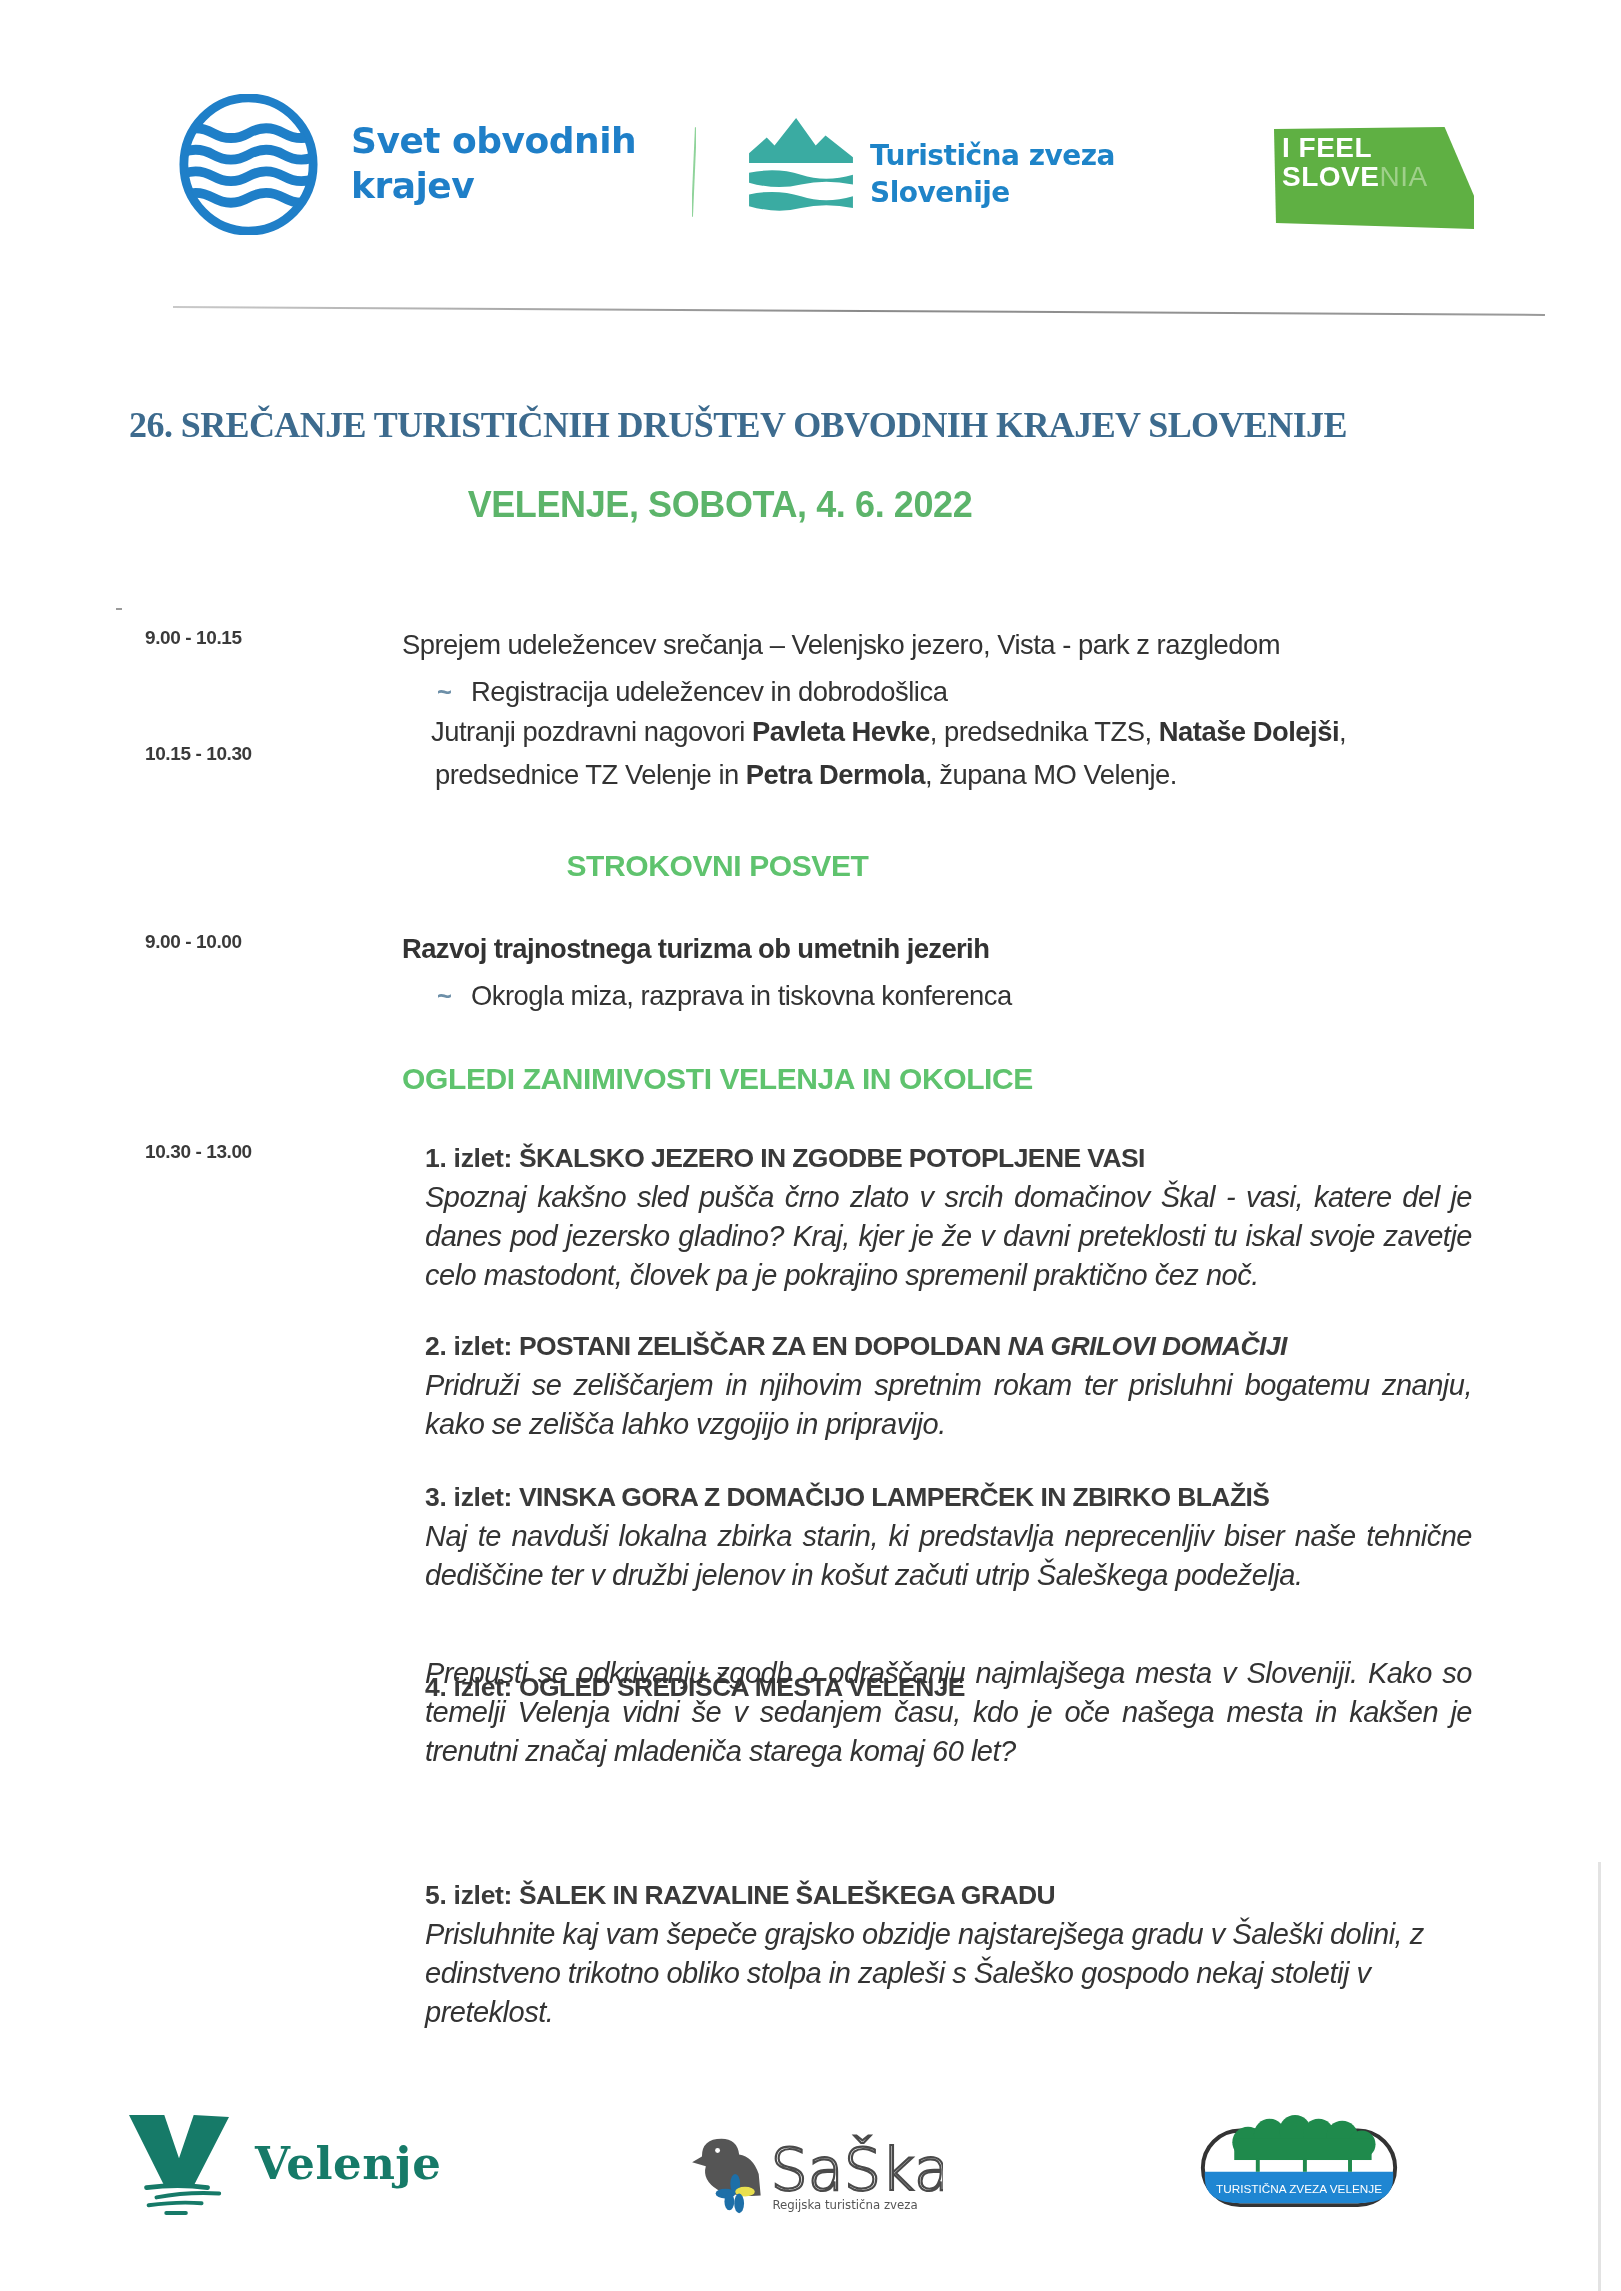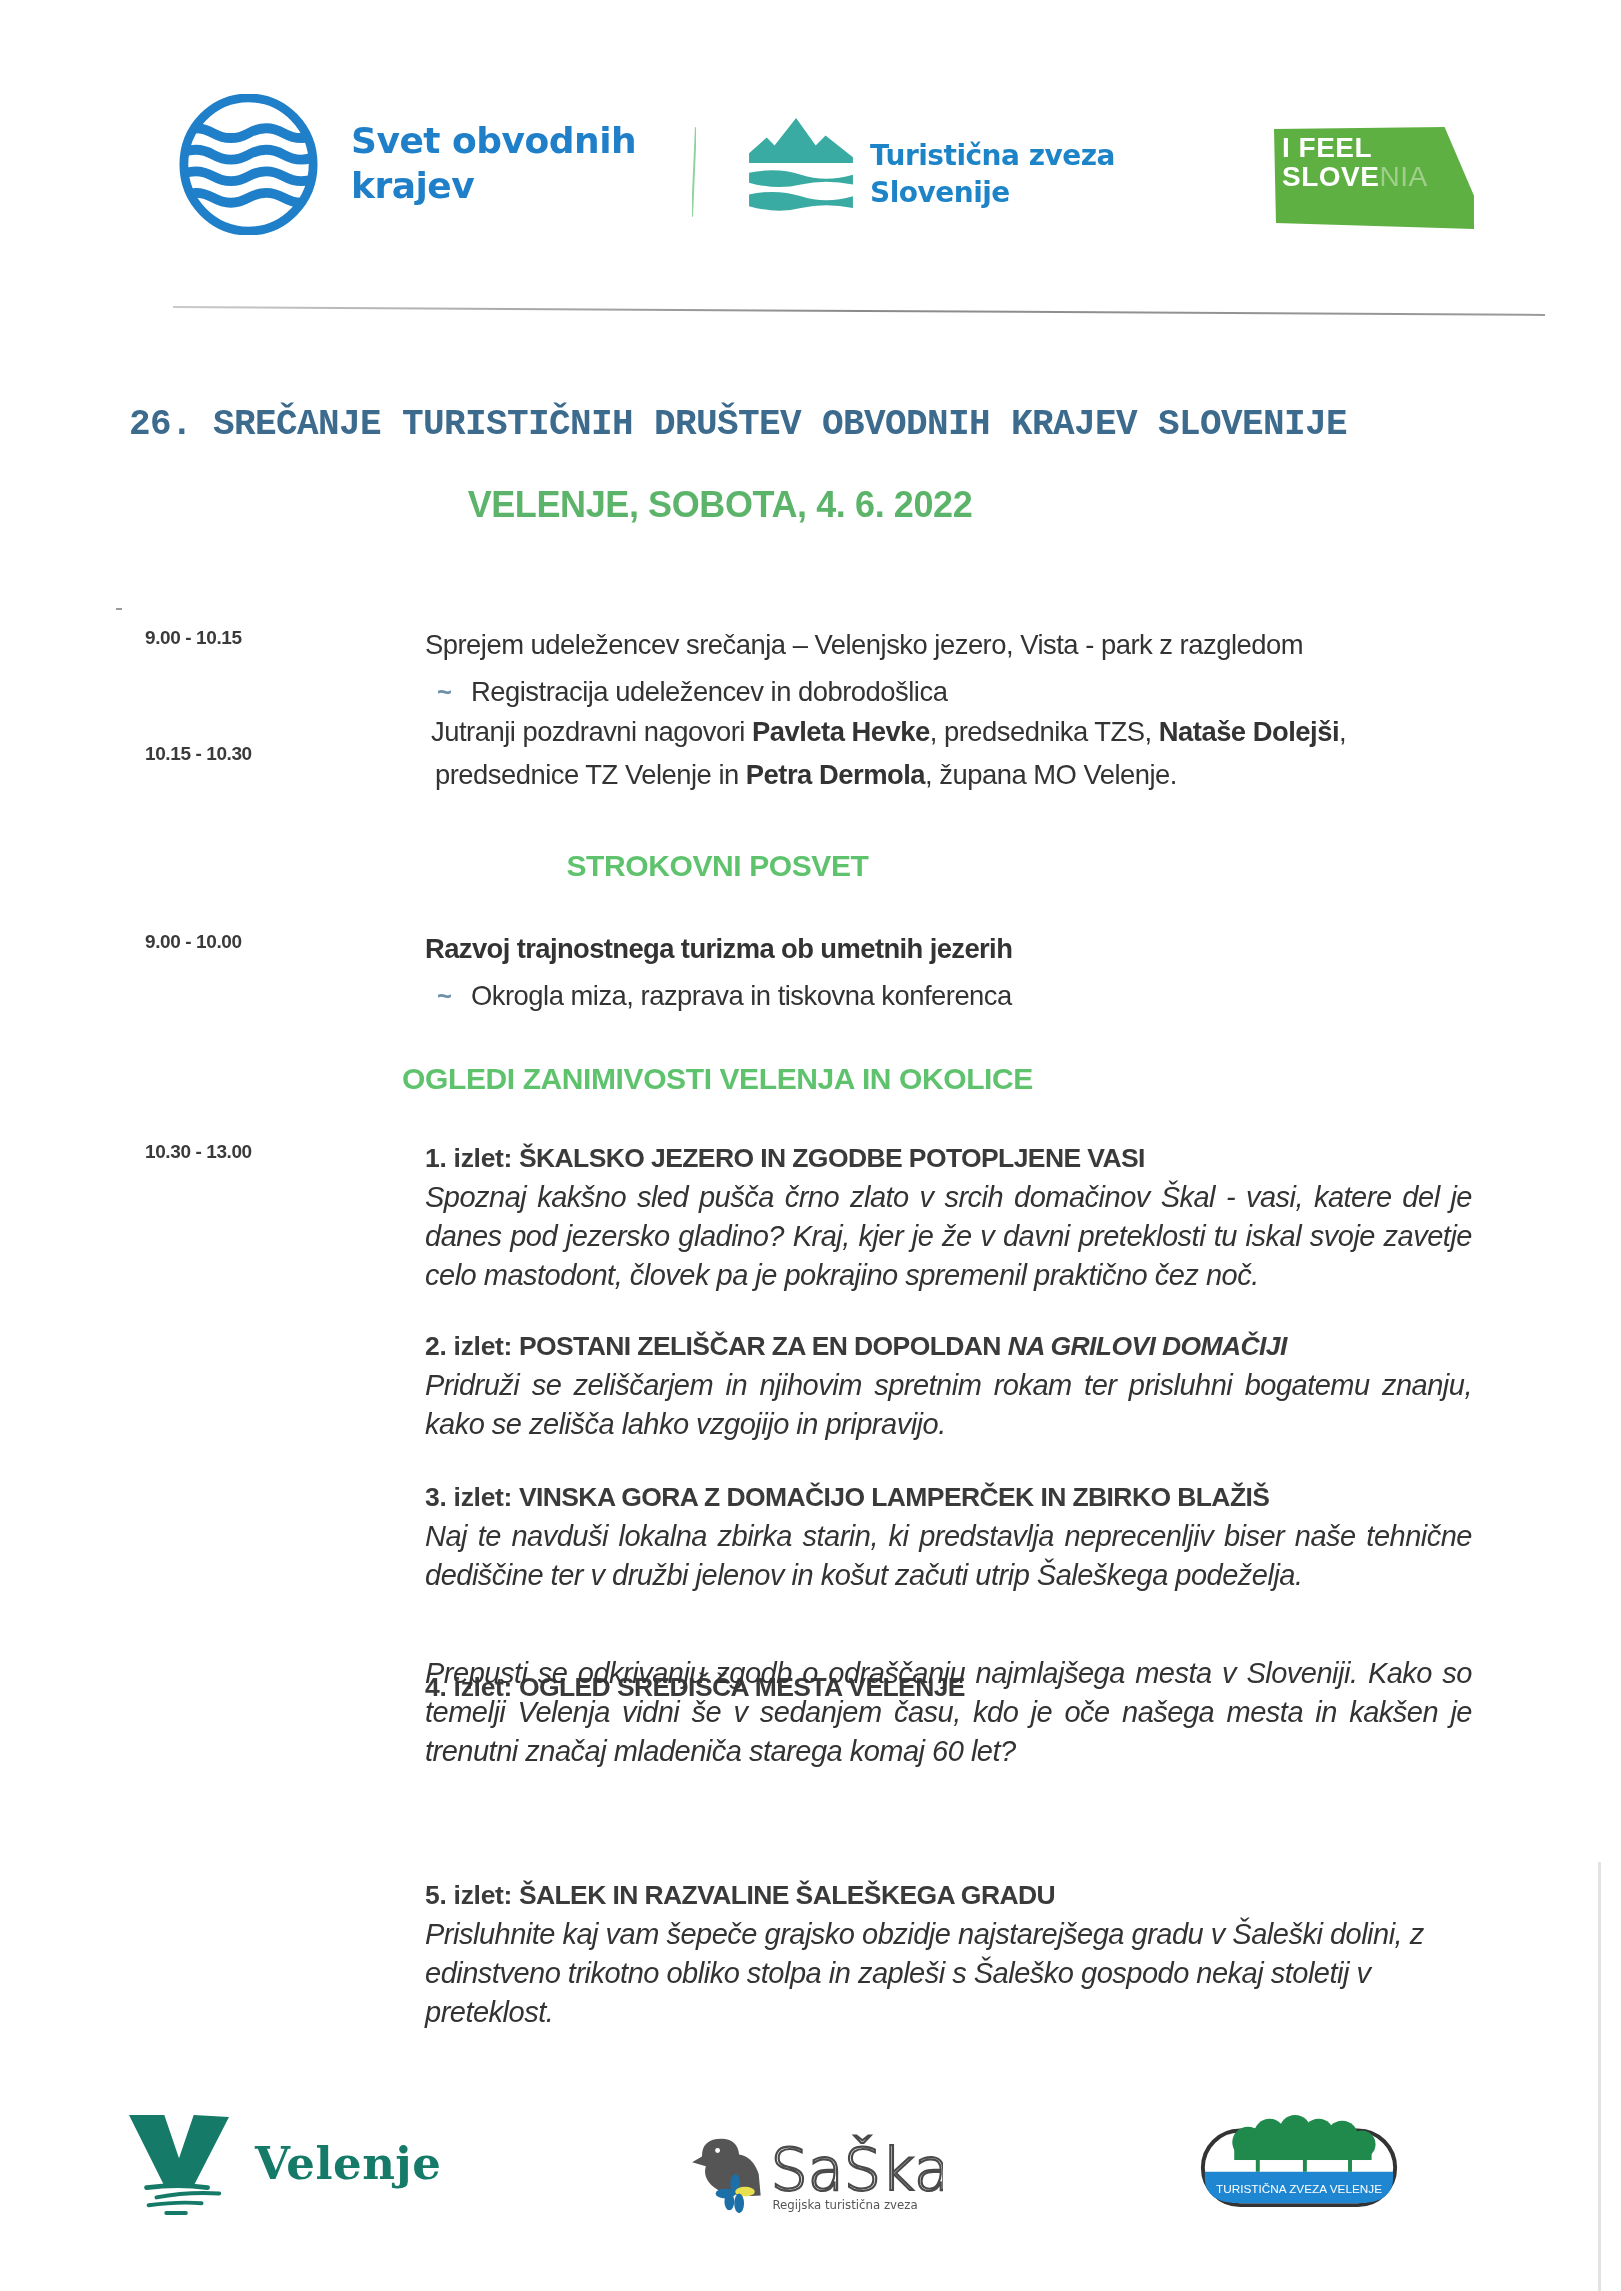--- a/index.html
+++ b/index.html
@@ -14,28 +14,28 @@
     .slash { left: 692px; top: 127px; width: 3.9px; height: 90px; }
     .tzs-logo { left: 747px; top: 116px; width: 108px; height: 98px; }
     .tzs-text { left: 870px; top: 137px; font-family: "DejaVu Sans", sans-serif; font-weight: bold; font-size: 28px; line-height: 37px; color: #1e84c8; letter-spacing: -0.5px; }
     .ifeel { left: 1274px; top: 127px; width: 200px; height: 102px; }
     .ifeel-text { left: 1282px; top: 133px; font-family: "Liberation Sans", sans-serif; font-weight: bold; font-size: 28px; line-height: 29px; color: #ffffff; letter-spacing: 0.5px; }
     .ifeel-text .light { color: #9fd08a; font-weight: normal; }
 
     .header-rule { left: 173px; top: 306px; width: 1372px; height: 2px; background: linear-gradient(90deg, #c9c9c9, #8a8a8a 50%, #9a9a9a); transform: rotate(0.33deg); transform-origin: left center; }
 
     
-    .title-main { left: 0; width: 1476px; top: 404px; text-align: center; font-family: Liberation Mono, monospace; font-weight: bold; font-size: 36px; color: #3d6b8e; letter-spacing: -0.6px; }
+    .title-main { left: 0; width: 1476px; top: 404px; text-align: center; font-family: Liberation Serif, serif; font-weight: bold; font-size: 36px; color: #3d6b8e; letter-spacing: -0.6px; }
     .title-date { left: 0; width: 1440px; top: 484px; text-align: center; font-family: "Liberation Sans", sans-serif; font-weight: bold; font-size: 36px; color: #5cb46a; letter-spacing: -0.4px; }
 
     .section-title { left: 0; width: 1435px; text-align: center; font-family: "Liberation Sans", sans-serif; font-weight: bold; font-size: 30px; color: #5fc36e; letter-spacing: -0.4px; }
 
     
     .time { left: 145px; font-family: "Liberation Sans", sans-serif; font-weight: bold; font-size: 19px; color: #3a3a3a; letter-spacing: -0.4px; }
-    .line { left: 425px; font-family: "Liberation Sans", sans-serif; font-size: 27.4px; color: #333; letter-spacing: -0.5px; white-space: nowrap; }
+    .line { left: 402px; font-family: "Liberation Sans", sans-serif; font-size: 27.4px; color: #333; letter-spacing: -0.5px; white-space: nowrap; }
     .line b { font-weight: bold; }
     .bullet-line { left: 437px; font-family: "Liberation Sans", sans-serif; font-size: 27.4px; color: #333; letter-spacing: -0.5px; white-space: nowrap; }
     .tilde { color: #6d8fa8; font-weight: bold; margin-right: 19.6px; font-size: 25.5px; }
 
     .trip-title { left: 425px; font-family: "Liberation Sans", sans-serif; font-weight: bold; font-size: 26.5px; color: #3a3a3a; letter-spacing: -0.6px; white-space: nowrap; }
     .trip-title .num { letter-spacing: -0.3px; }
     .trip-title i { font-style: italic; }
     .trip-desc { left: 425px; width: 1047px; font-family: "Liberation Sans", sans-serif; font-style: italic; font-size: 29px; line-height: 39px; color: #333; letter-spacing: -0.5px; text-align: justify; }
 
     

